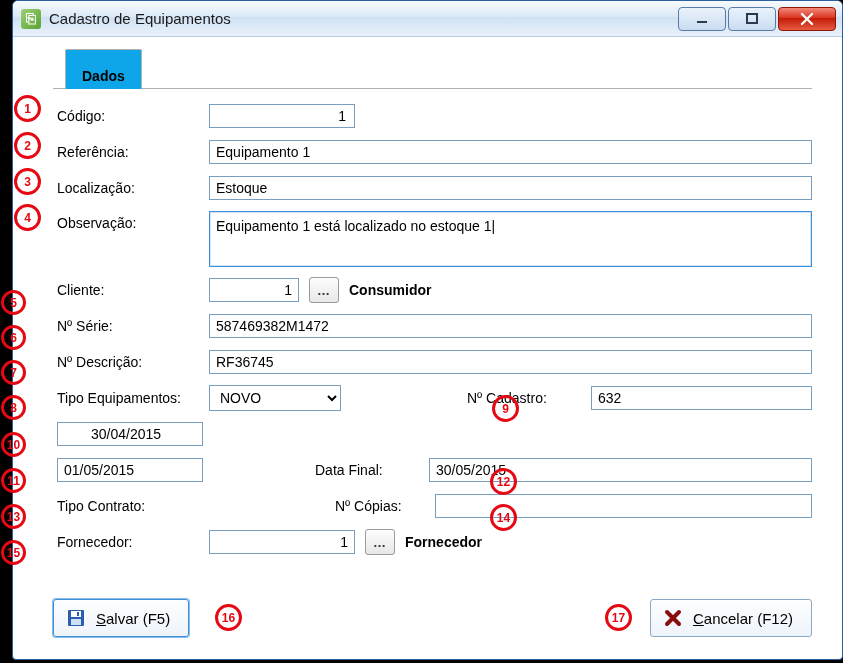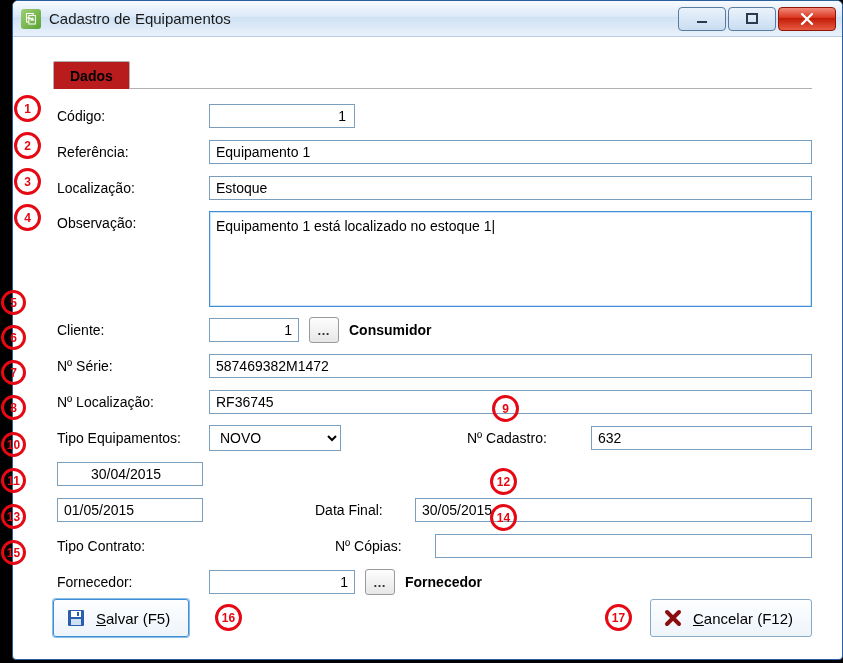--- a/index.html
+++ b/index.html
@@ -66,27 +66,28 @@
   .tabstrip {
     position:absolute;
     left:34px; top:18px;
     height:30px;
     display:flex;
     align-items:flex-end;
   }
   .tab {
     border:1px solid #b0b0b0;
     border-bottom:none;
-    background:#b91c1c;
-    padding:6px 16px 5px;
+    background:#0ea5e9;
+    padding:18px 16px 5px;
     font-weight:bold;
     font-size:14px;
     border-radius:2px 2px 0 0;
     position:relative;
     z-index:2;
+    margin-left:12px;
   }
   .tabline {
     position:absolute;
     left:34px; right:24px; top:47px;
     border-top:1px solid #b0b0b0;
     z-index:1;
   }
 
   .form { position:absolute; left:38px; right:24px; top:62px; }
 
@@ -97,21 +98,21 @@
   input.txt, textarea.txt, select.sel {
     font-family: inherit;
     font-size: 14px;
     padding: 3px 6px;
     border: 1px solid #7a9ebd;
     background: #fff;
     color:#000;
   }
   input.txt.small { width:146px; text-align:right; padding-right:8px; }
   input.txt.wide  { width:100%; }
-  textarea.txt    { width:100%; height:96px; resize:none; line-height:1.35; border-color:#3d90d8; outline:none; box-shadow:0 0 0 1px rgba(61,144,216,.25) inset; padding:5px 6px;}
+  textarea.txt    { width:100%; height:56px; resize:none; line-height:1.35; border-color:#3d90d8; outline:none; box-shadow:0 0 0 1px rgba(61,144,216,.25) inset; padding:5px 6px;}
   select.sel { width:132px; height:26px; }
   .btn-lookup {
     width:30px; height:26px;
     border:1px solid #9a9a9a;
     background:linear-gradient(#fdfdfd,#e7e7e7);
     border-radius:3px;
     display:flex;align-items:center;justify-content:center;
     font-weight:bold; letter-spacing:1px;
     color:#333;
   }
@@ -232,21 +233,21 @@
       </div>
 
       <div class="row">
         <div class="lbl">Nº Série:</div>
         <div class="field-wrap">
           <input class="txt wide" value="587469382M1472" style="">
         </div>
       </div>
 
       <div class="row">
-        <div class="lbl">Nº Localização:</div>
+        <div class="lbl">Nº Descrição:</div>
         <div class="field-wrap">
           <input class="txt wide" value="RF36745" style="">
         </div>
       </div>
 
       <div class="row two-col">
         <div class="lbl">Tipo Equipamentos:</div>
         <select class="sel">
           <option>NOVO</option>
         </select>
@@ -258,21 +259,21 @@
       <div class="row">
         <div class="field-wrap">
           <input class="txt small" style="text-align: left; padding-left: 33px;" value="30/04/2015">
         </div>
       </div>
 
       <div class="row two-col">
         <input class="txt small" style="text-align: left;" value="01/05/2015">
         <div class="col2-gap" style="width:112px"></div>
         <div class="col2-lbl" style="width:100px">Data Final:</div>
-        <input class="txt col2-field" style="flex: 1 1 0%;" value="30/05/2015">
+        <input class="txt col2-field" style="flex: 1 1 0%; margin-left: 14px;" value="30/05/2015">
       </div>
 
       <div class="row two-col">
         <div class="lbl">Tipo Contrato:</div>
         <div class="col2-gap"></div>
         <div class="col2-lbl" style="width:100px">Nº Cópias:</div>
         <input class="txt col2-field" style="flex: 1 1 0%;" value="">
       </div>
 
       <div class="row">

